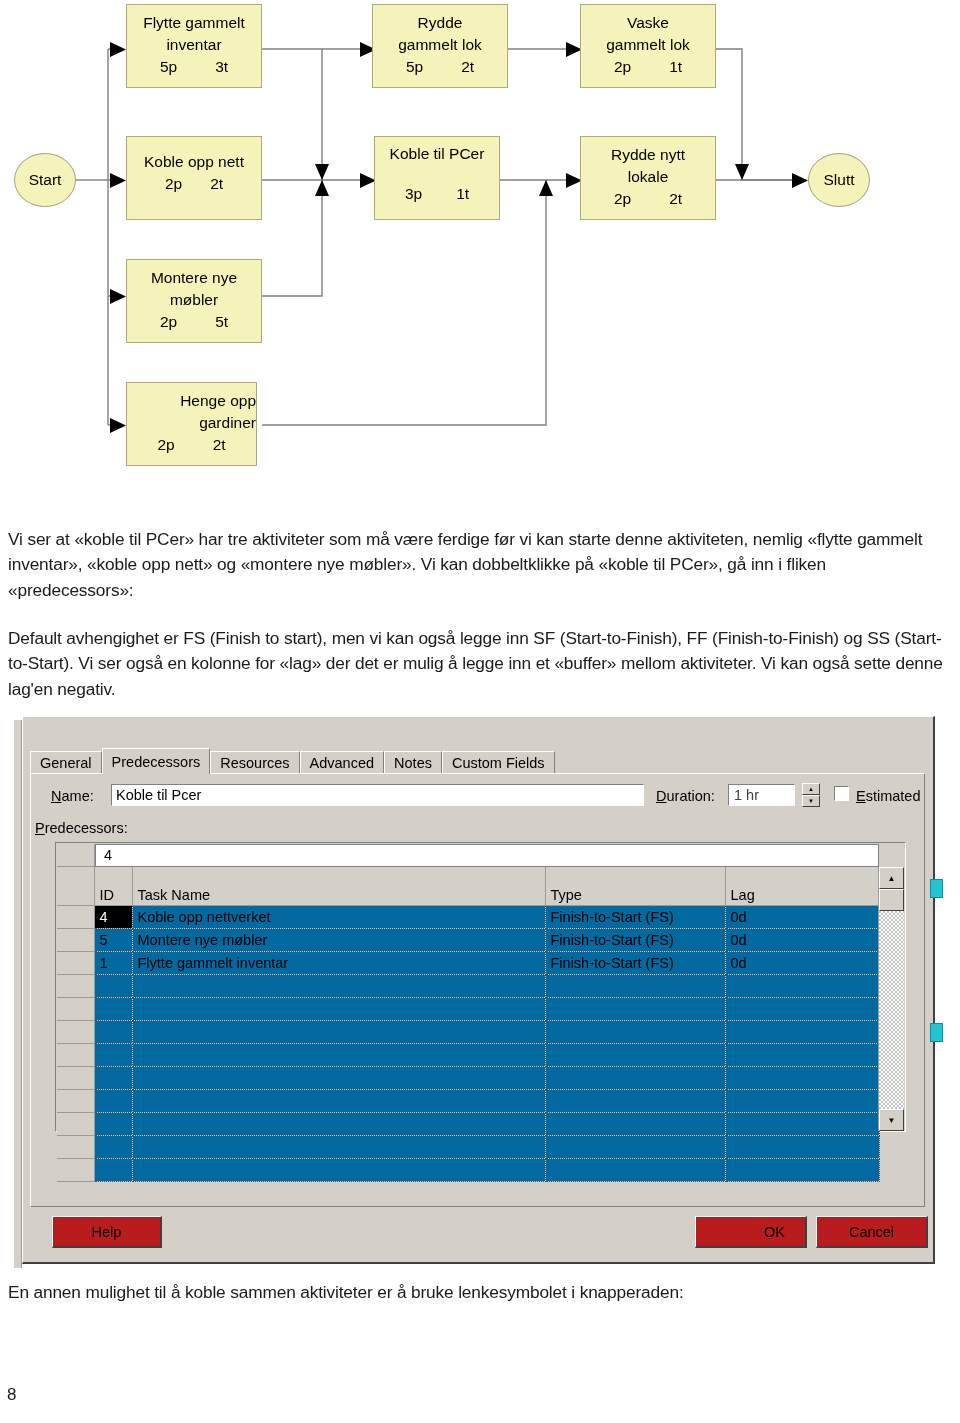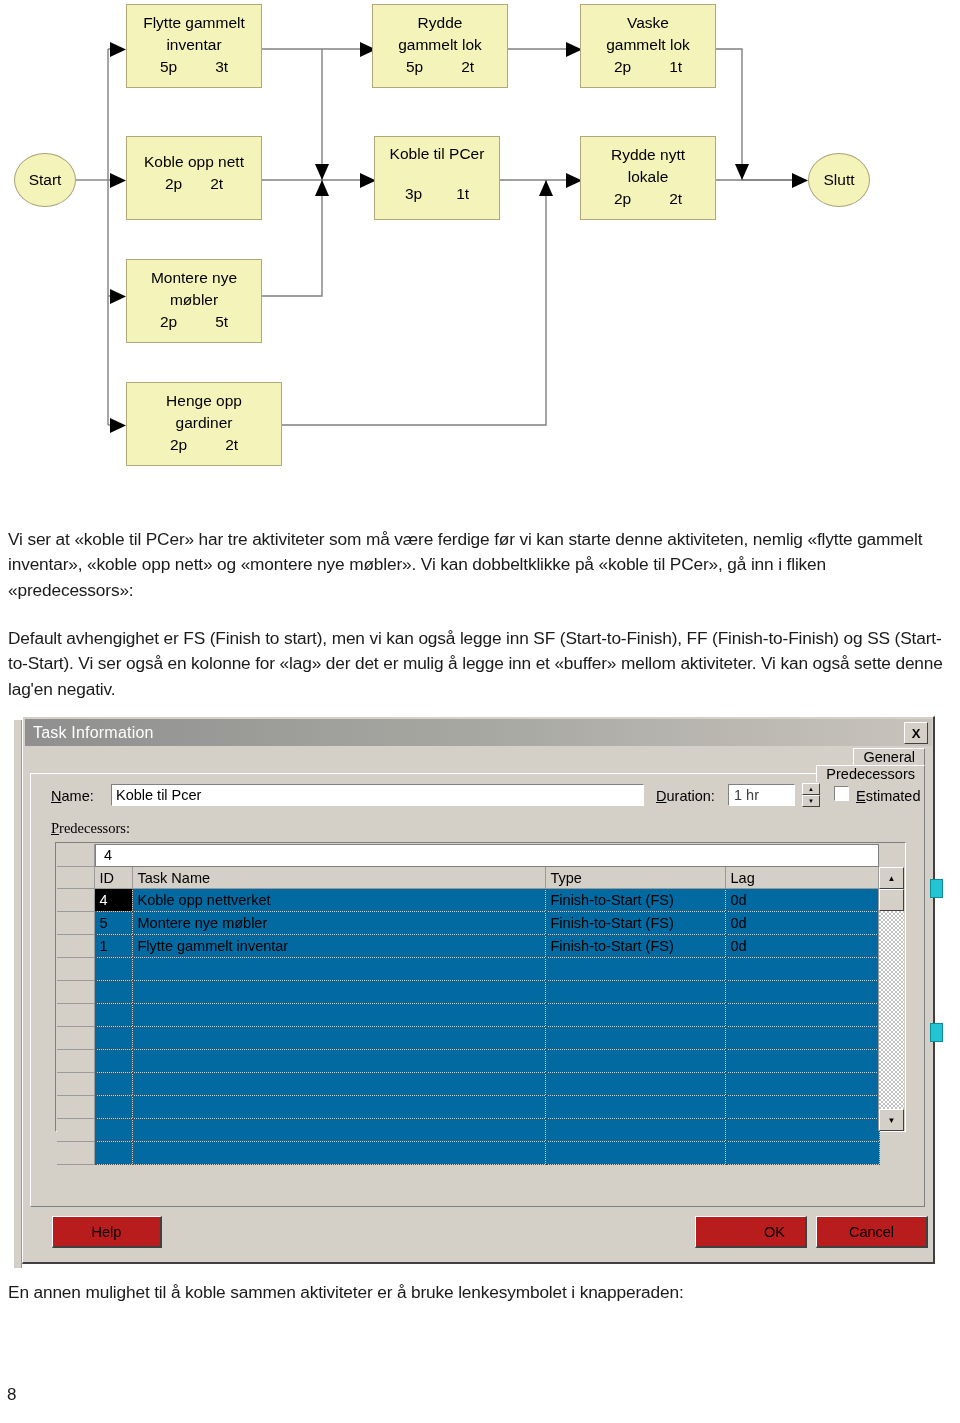--- a/index.html
+++ b/index.html
@@ -122,21 +122,20 @@
     justify-content: center;
     color: #000;
   }
 
   #tabstrip {
     position: absolute;
     left: 7px; top: 31px;
     width: 895px; height: 25px;
     display: flex;
     align-items: flex-end;
-    flex-direction: column;
   }
   .tab {
     height: 22px;
     padding: 0 9px;
     font-size: 14.5px;
     display: flex;
     align-items: center;
     background: #d4d0c8;
     border-top: 1px solid #ffffff;
     border-left: 1px solid #ffffff;
@@ -270,21 +269,21 @@
     width: 822px;
     border-collapse: collapse;
     table-layout: fixed;
     font-size: 14.5px;
   }
   #grid-table th {
     background: #d4d0c8;
     font-weight: normal;
     text-align: left;
     height: 21px;
-    padding: 0 0 0 5px;
+    padding: 17px 0 0 5px;
     border-right: 1px solid #9a9a9a;
     border-bottom: 1px solid #9a9a9a;
     color: #000;
   }
   #grid-table td {
     background: #0369a1;
     height: 22px;
     padding: 0 0 0 5px;
     border-right: 1px dotted #4a4a4a;
     border-bottom: 1px dotted #4a4a4a;
@@ -506,21 +505,21 @@
 
   <div class="fc-node" style="left:126px; top:259px; width:136px; height:84px;">
     <span class="nrow">Montere nye</span>
     <span class="nrow">møbler</span>
     <span class="nres">
       <span>2p</span>
       <span>5t</span>
     </span>
   </div>
 
-  <div class="fc-node" style="left:126px; top:382px; width:156px; height:84px;">
+  <div class="fc-node" style="left:126px; top:382px; width:131px; height:84px;text-align:right;">
     <span class="nrow">Henge opp</span>
     <span class="nrow">gardiner</span>
     <span class="nres">
       <span>2p</span>
       <span>2t</span>
     </span>
   </div>
 </div>
 
 <div class="para" style="left:8px; top:527px; width:944px;">Vi ser at «koble til PCer» har tre aktiviteter som må være ferdige før vi kan starte denne aktiviteten, nemlig «flytte gammelt inventar», «koble opp nett» og «montere nye møbler».  Vi kan dobbeltklikke på «koble til PCer», gå inn i fliken «predecessors»:</div>
@@ -530,24 +529,20 @@
 <div class="para" style="left:8px; top:1280px; width:900px;">En annen mulighet til å koble sammen aktiviteter er å bruke lenkesymbolet i knapperaden:</div>
 
 <div id="page-num">8</div>
 
 <div id="dialog-wrap">
 
   <div class="dlg-left-strip"></div>
 
   <div id="dialog">
 
-    <div id="titlebar">
-      <span id="title-text">Task Information</span>
-      <div id="close-btn">X</div>
-    </div>
 
     <div id="tabstrip">
       <div class="tab">General</div>
       <div class="tab active">Predecessors</div>
       <div class="tab">Resources</div>
       <div class="tab">Advanced</div>
       <div class="tab">Notes</div>
       <div class="tab">Custom Fields</div>
     </div>
 
@@ -560,21 +555,21 @@
       <div id="duration-input">1 hr</div>
 
       <div id="spinner">
         <div class="spin-btn">▲</div>
         <div class="spin-btn">▼</div>
       </div>
 
       <div id="estimated-check"></div>
       <div class="fld-label" style="left:825px; top:14px;"><u>E</u>stimated</div>
 
-      <div class="fld-label" style="left:20px; top:46px;font-family:Liberation Serif, serif;"><u>P</u>redecessors:</div>
+      <div class="fld-label" style="left:4px; top:46px;"><u>P</u>redecessors:</div>
 
       <div id="grid-outer">
 
         <div id="edit-row">
           <div class="gutter"></div>
           <div id="edit-cell">4</div>
         </div>
 
         <table id="grid-table">
           <colgroup>

